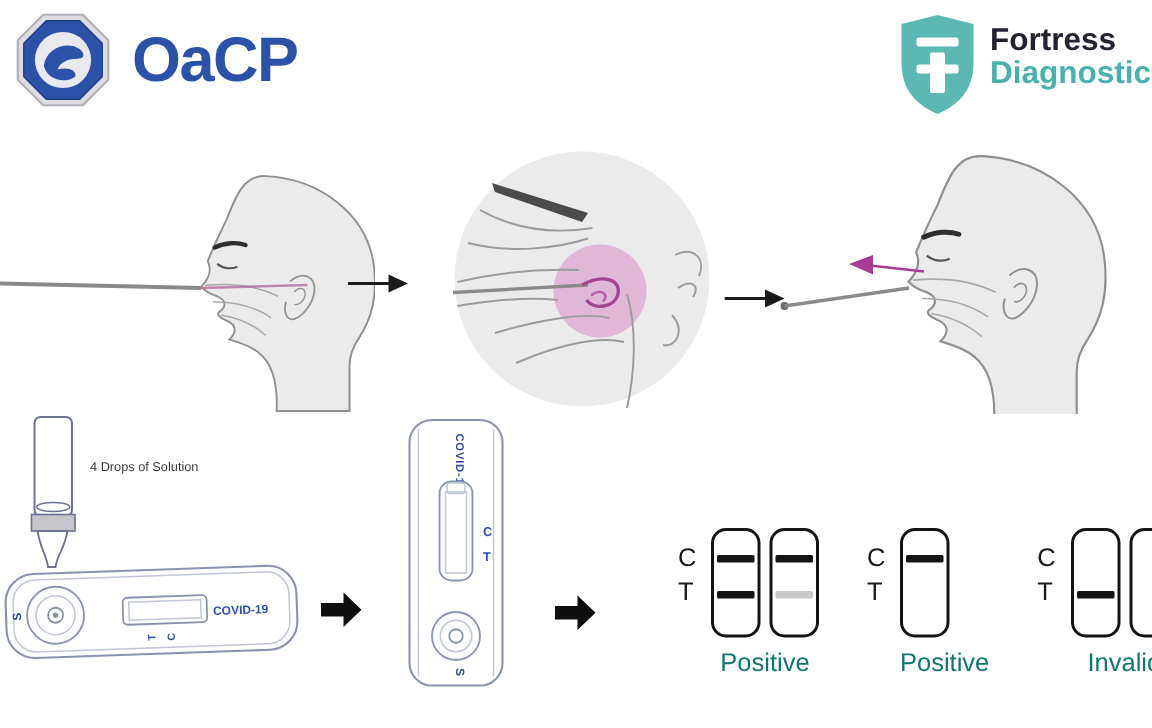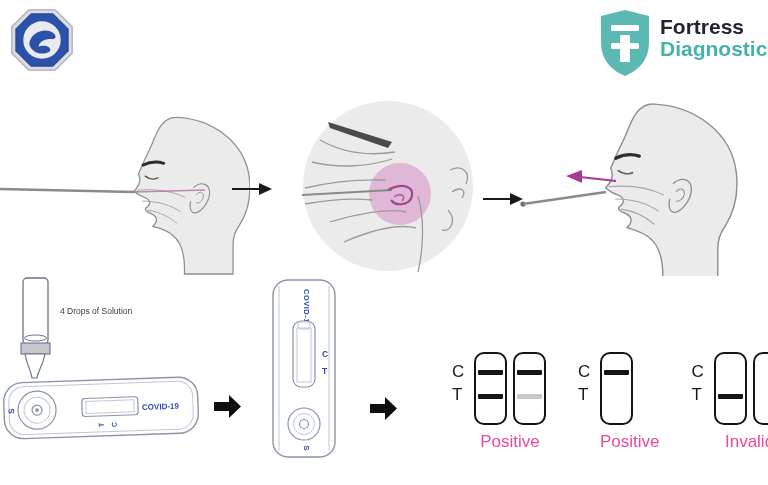--- a/index.html
+++ b/index.html
@@ -22,34 +22,35 @@
   .result-group{position:relative;padding-left:22px;}
   .ct-label{position:absolute;left:0;font-size:17px;font-weight:500;color:#1a1a1a;}
   .ct-c{top:10px;} .ct-t{top:33px;}
   .windows{display:flex;gap:6px;}
   .result-window{position:relative;width:33px;height:73px;background:#fff;
     border:2.5px solid #141414;border-radius:10px;box-sizing:border-box;}
   .band{position:absolute;left:2px;right:2px;height:5px;border-radius:1px;}
   .band-c{top:16px;} .band-t{top:40px;}
   .band-dark{background:#141414;}
   .band-faint{background:#c9c9c9;}
-  .result-label{text-align:center;margin-top:7px;font-size:17px;color:#ec4899;}
+  .result-label{text-align:center;margin-top:7px;font-size:17px;color:#0f766e;}
 </style>
 </head>
 <body>
 
 <div class="page">
 
   <div class="oacp">
     <svg width="64" height="64" viewBox="0 0 70 70">
       <polygon points="20.5,2 49.5,2 68,20.5 68,49.5 49.5,68 20.5,68 2,49.5 2,20.5" fill="#dcdce2" stroke="#aeaeb8" stroke-width="1.5"></polygon>
       <polygon points="22.8,6.4 47.2,6.4 63.6,22.8 63.6,47.2 47.2,63.6 22.8,63.6 6.4,47.2 6.4,22.8" fill="#2b52a8" stroke="#1f3c82" stroke-width="1"></polygon>
       <circle cx="35" cy="35" r="20.5" fill="#e9e9f0"></circle>
       <path d="M21 39 C23 26 38 21 47 27 C51 30 51 34 46 34 C39 34 33 36 31 42 C38 40 45 42 44 47 C36 53 23 49 21 39 Z" fill="#2b52a8"></path>
     </svg>
+    <span class="oacp-text">OaCP</span>
   </div>
 
   <div class="fortress">
     <svg width="54" height="70" viewBox="0 0 52 70">
       <path d="M26 2 L50 8 L50 34 C50 52 40 62 26 68 C12 62 2 52 2 34 L2 8 Z" fill="#5cb8b2"></path>
       <rect x="12" y="17" width="28" height="6" rx="1.5" fill="#fff"></rect>
       <rect x="21" y="27" width="10" height="27" rx="1.5" fill="#fff"></rect>
       <rect x="12" y="35" width="28" height="6" rx="1.5" fill="#fff"></rect>
     </svg>
     <div class="fortress-text">

